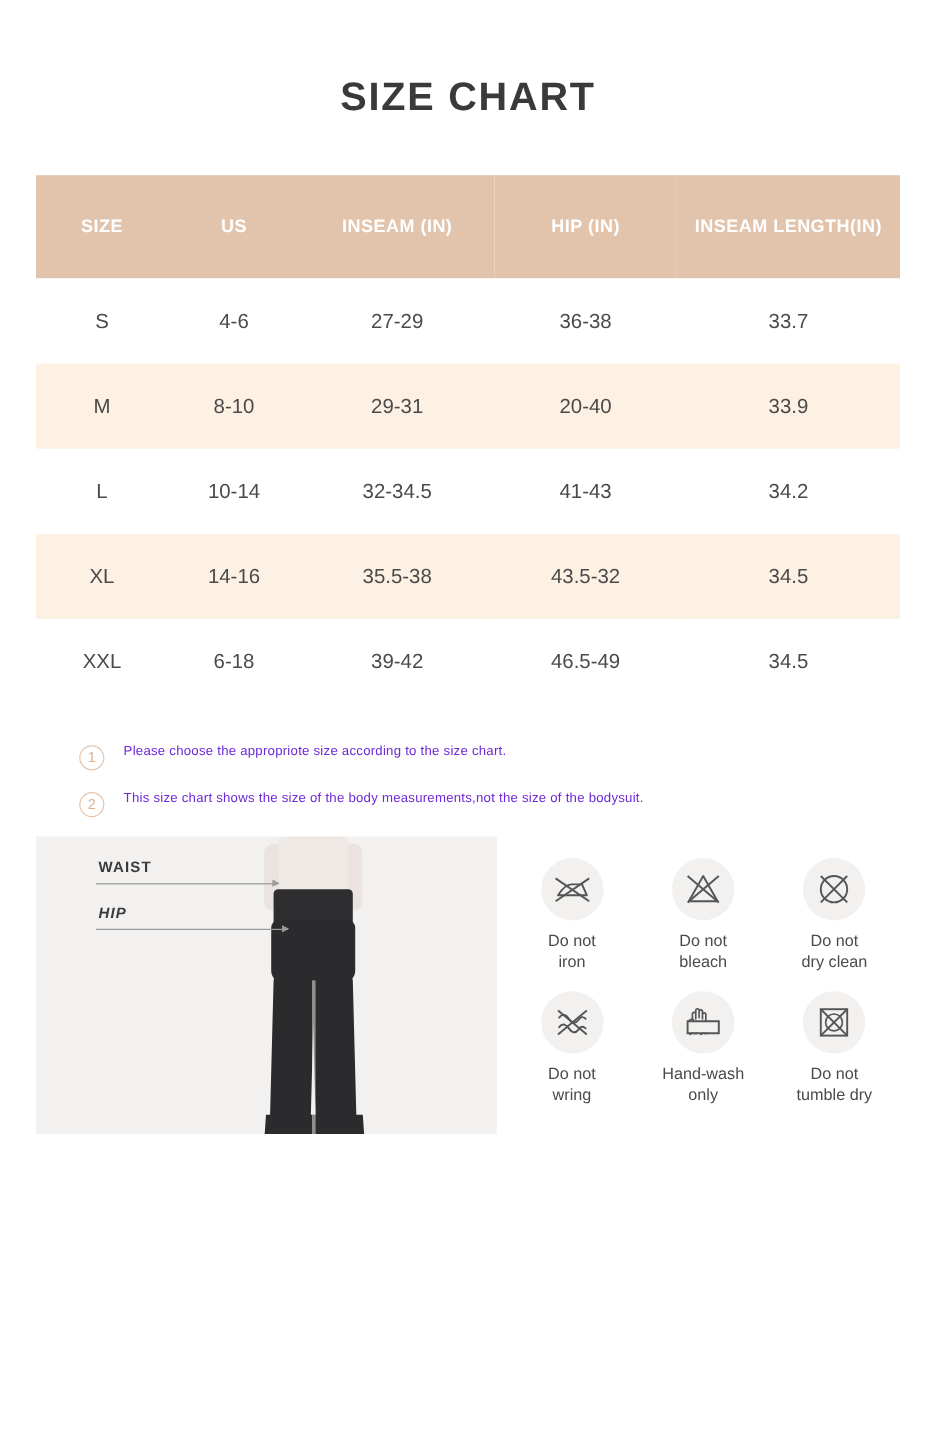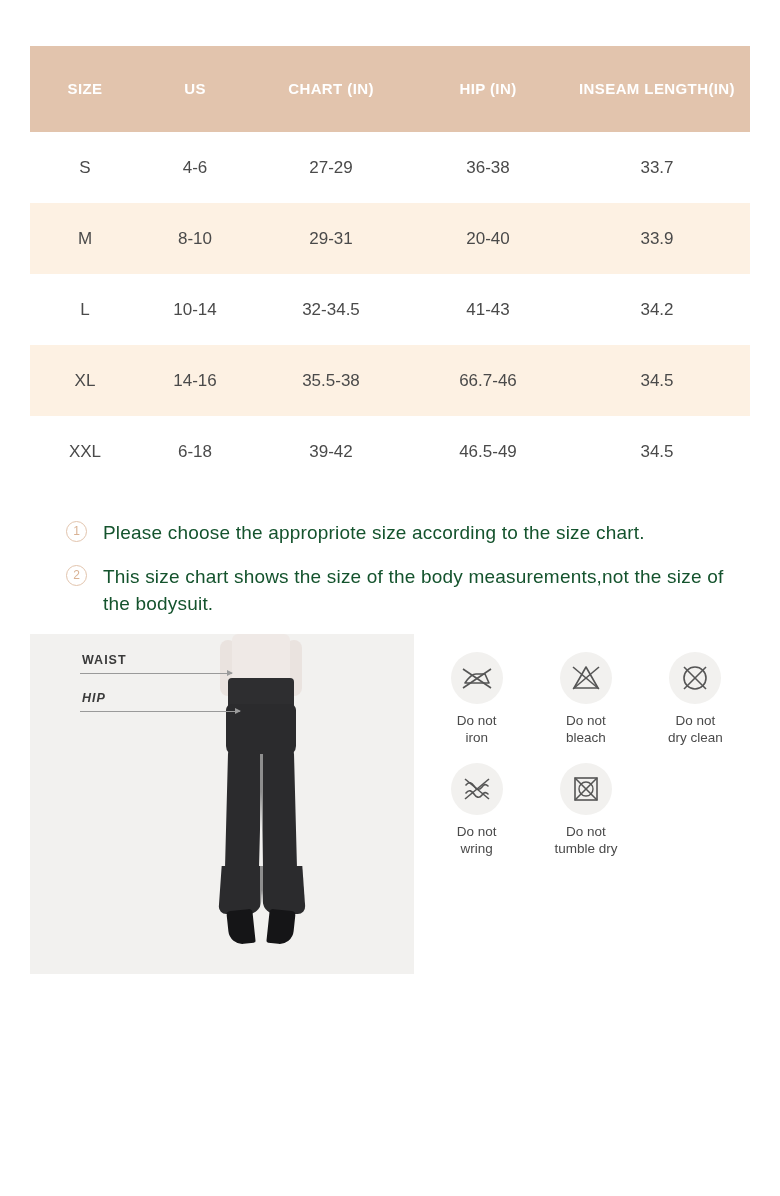--- a/index.html
+++ b/index.html
@@ -85,34 +85,34 @@
     border: 1.5px solid #e2c4ad;
     border-radius: 50%;
     color: #d9b294;
     font-size: 12px;
     line-height: 18px;
     text-align: center;
     margin-right: 16px;
     margin-top: 2px;
   }
   .note-text {
-    font-size: 19px;
+    font-size: 11px;
     line-height: 1.45;
-    color: #14532d;
+    color: #6d28d9;
     letter-spacing: 0.2px;
   }
 
   .bottom {
     margin-top: 14px;
     display: flex;
     align-items: flex-start;
   }
   .figure {
     width: 384px;
-    height: 340px;
+    height: 248px;
     background: #f2f1ef;
     position: relative;
     overflow: hidden;
     flex: 0 0 auto;
   }
   .measure-label {
     position: absolute;
     font-size: 12.5px;
     letter-spacing: 1px;
     color: #3a3a3a;
@@ -219,34 +219,35 @@
     line-height: 1.3;
     text-align: center;
     color: #4a4a4a;
   }
 </style>
 </head>
 <body>
 
 <div class="page">
 
+  <h1 class="title">SIZE CHART</h1>
 
   <table class="size-table">
     <colgroup>
       <col class="col-size">
         <col class="col-us">
         <col class="col-waist">
         <col class="col-hip">
         <col class="col-inseam">
     </colgroup>
     <thead>
       <tr>
         <th>SIZE</th>
         <th>US</th>
-        <th>CHART (IN)</th>
+        <th>INSEAM (IN)</th>
         <th>HIP (IN)</th>
         <th>INSEAM LENGTH(IN)</th>
       </tr>
     </thead>
     <tbody>
       <tr class="odd">
         <td>S</td>
         <td>4-6</td>
         <td>27-29</td>
         <td>36-38</td>
@@ -263,21 +264,21 @@
         <td>L</td>
         <td>10-14</td>
         <td>32-34.5</td>
         <td>41-43</td>
         <td>34.2</td>
       </tr>
       <tr class="even">
         <td>XL</td>
         <td>14-16</td>
         <td>35.5-38</td>
-        <td>66.7-46</td>
+        <td>43.5-32</td>
         <td>34.5</td>
       </tr>
       <tr class="odd">
         <td>XXL</td>
         <td>6-18</td>
         <td>39-42</td>
         <td>46.5-49</td>
         <td>34.5</td>
       </tr>
     </tbody>
@@ -357,20 +358,30 @@
           <svg width="34" height="34" viewBox="0 0 34 34">
             <path d="M6 13 c3 -4 6 -2 8 1 c2 3 5 5 8 1 c2 -3 4 -3 6 -1" fill="none" stroke="#555" stroke-width="1.6" stroke-linecap="round"></path>
             <path d="M6 21 c3 -4 6 -2 8 1 c2 3 5 5 8 1 c2 -3 4 -3 6 -1" fill="none" stroke="#555" stroke-width="1.6" stroke-linecap="round"></path>
             <line x1="5" y1="27" x2="29" y2="7" stroke="#555" stroke-width="1.6"></line>
             <line x1="5" y1="7" x2="29" y2="27" stroke="#555" stroke-width="1.6"></line>
           </svg>
         </div>
         <div class="care-label">Do not<br>wring</div>
       </div>
 
+      <div class="care-item">
+        <div class="care-circle">
+          <svg width="34" height="34" viewBox="0 0 34 34">
+            <path d="M4 16 h26 v10 H4 z" fill="none" stroke="#555" stroke-width="1.6"></path>
+            <path d="M5 16 c1 -2 3 -2 4 -1 M8 15 v-5 a1.4 1.4 0 0 1 2.8 0 v4 M10.8 13 v-6 a1.4 1.4 0 0 1 2.8 0 v6 M13.6 13 v-5 a1.4 1.4 0 0 1 2.8 0 v5 M16.4 14 v-3.5 a1.4 1.4 0 0 1 2.8 0 V16" fill="none" stroke="#555" stroke-width="1.4" stroke-linecap="round" stroke-linejoin="round"></path>
+            <path d="M6 27 c2 -2 4 0 6 -1 M15 27 c2 -2 4 0 6 -1" fill="none" stroke="#555" stroke-width="1.3" stroke-linecap="round"></path>
+          </svg>
+        </div>
+        <div class="care-label">Hand-wash<br>only</div>
+      </div>
 
       <div class="care-item">
         <div class="care-circle">
           <svg width="34" height="34" viewBox="0 0 34 34">
             <rect x="6" y="6" width="22" height="22" fill="none" stroke="#555" stroke-width="1.6"></rect>
             <circle cx="17" cy="17" r="7" fill="none" stroke="#555" stroke-width="1.4"></circle>
             <line x1="6" y1="28" x2="28" y2="6" stroke="#555" stroke-width="1.6"></line>
             <line x1="6" y1="6" x2="28" y2="28" stroke="#555" stroke-width="1.6"></line>
           </svg>
         </div>

